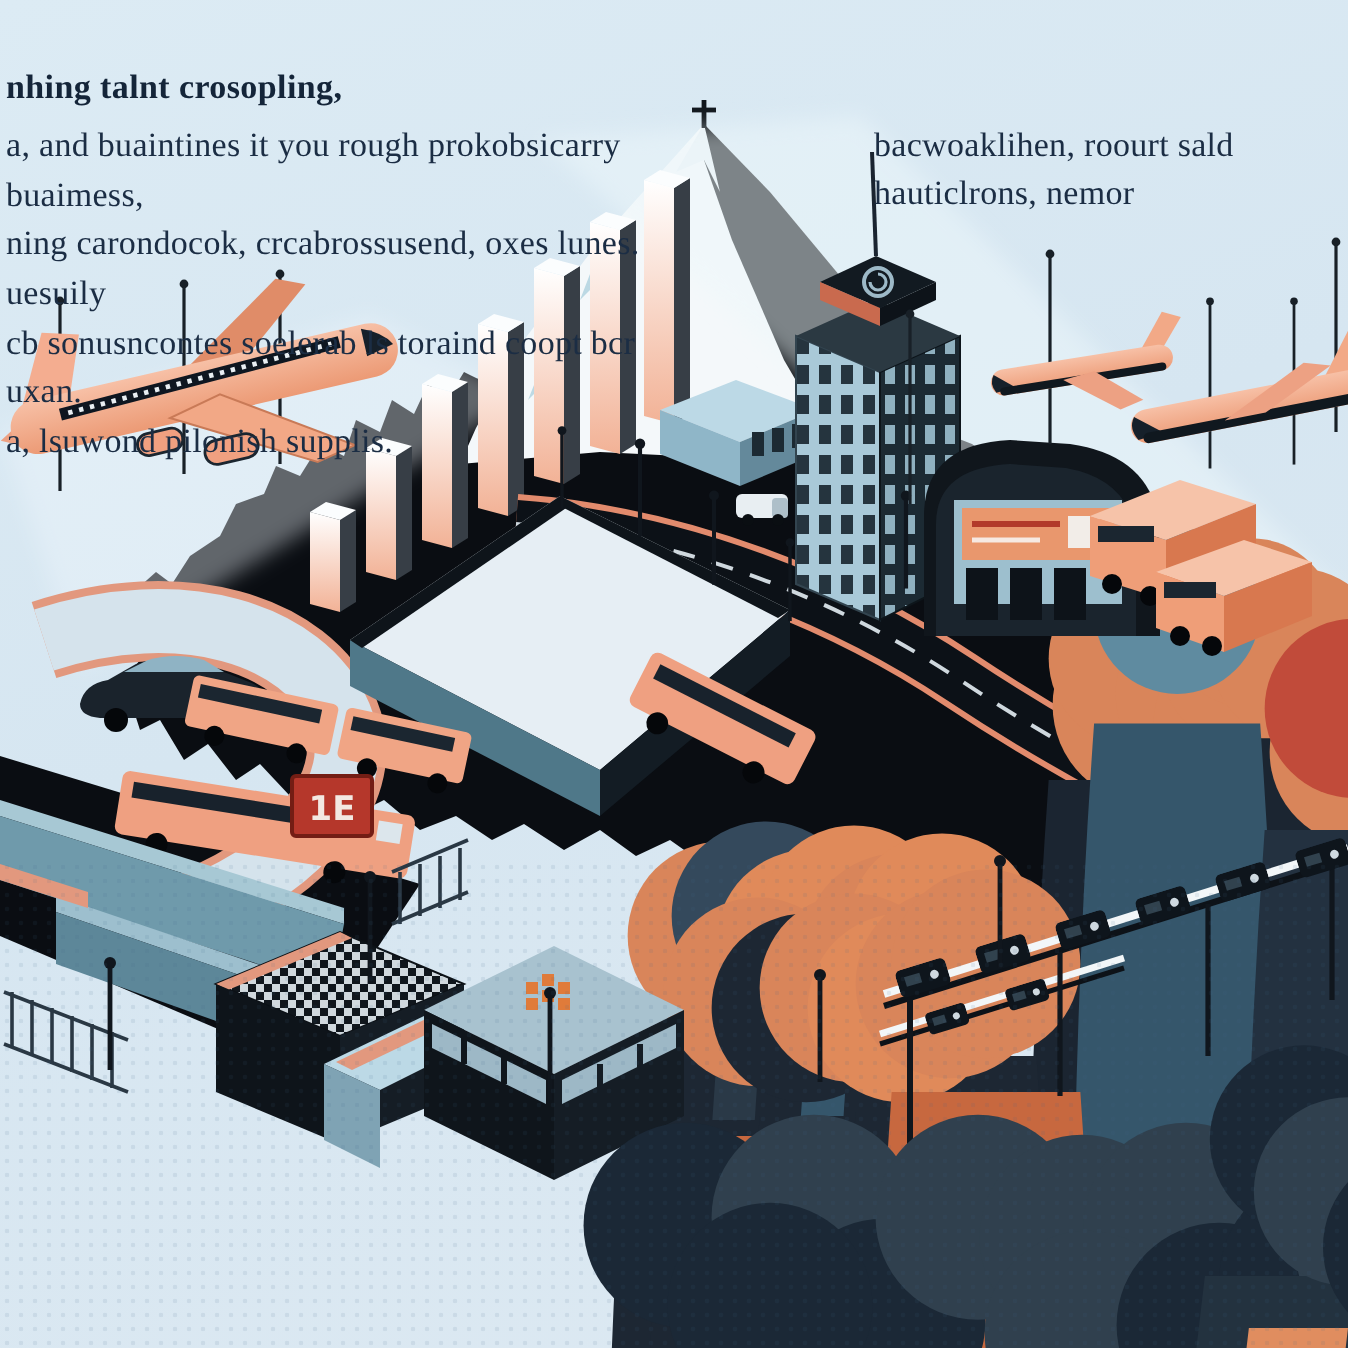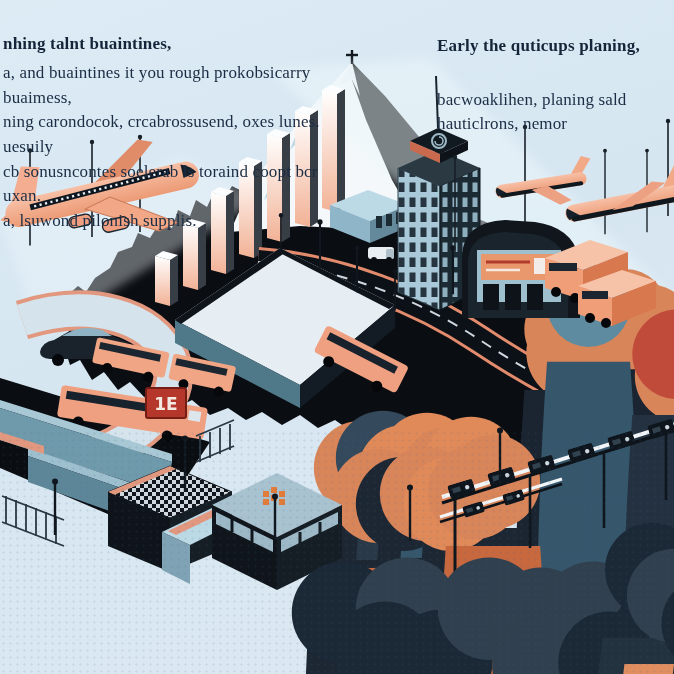--- a/index.html
+++ b/index.html
@@ -473,30 +473,29 @@
       <use href="#pw" transform="translate(616,570) scale(1.0)" style="color:#e08d5f;--head:#30404e"></use>
       <use href="#pb" transform="translate(652,558) scale(1.0)" style="color:#23323f"></use>
       <use href="#pb" transform="translate(490,608) scale(1.02)" style="color:#86b1bd;--head:#30404e"></use>
       <use href="#pw" transform="translate(540,608) scale(1.02)" style="color:#1d2c3a"></use>
       <use href="#pb" transform="translate(592,606) scale(1.02)" style="color:#1f2e3c"></use>
       <use href="#pw" transform="translate(634,584) scale(1.0)" style="color:#e48f63;--head:#30404e"></use>
     </g>
   </svg>
 
   <div class="textblock" id="tb-left">
-    <h2>nhing talnt buaintines,</h2>
+    <h2>nhing talnt crosopling,</h2>
     <p>
       <span>a, and buaintines it you rough prokobsicarry buaimess,</span><br>
       <span>ning carondocok, crcabrossusend, oxes lunes. uesuily</span><br>
       <span>cb sonusncontes soelerab ls toraind coopt bcr uxan.</span><br>
       <span>a, lsuwond pilonish supplis.</span>
     </p>
   </div>
   <div class="textblock" id="tb-right">
-    <h2>Early the quticups planing,</h2>
     <p>
       <br>
-      <span>bacwoaklihen, planing sald hauticlrons, nemor</span><br>
+      <span>bacwoaklihen, roourt sald hauticlrons, nemor</span><br>
     </p>
   </div>
 
   <div class="dots"></div>
 </div>
 
 </body></html>

